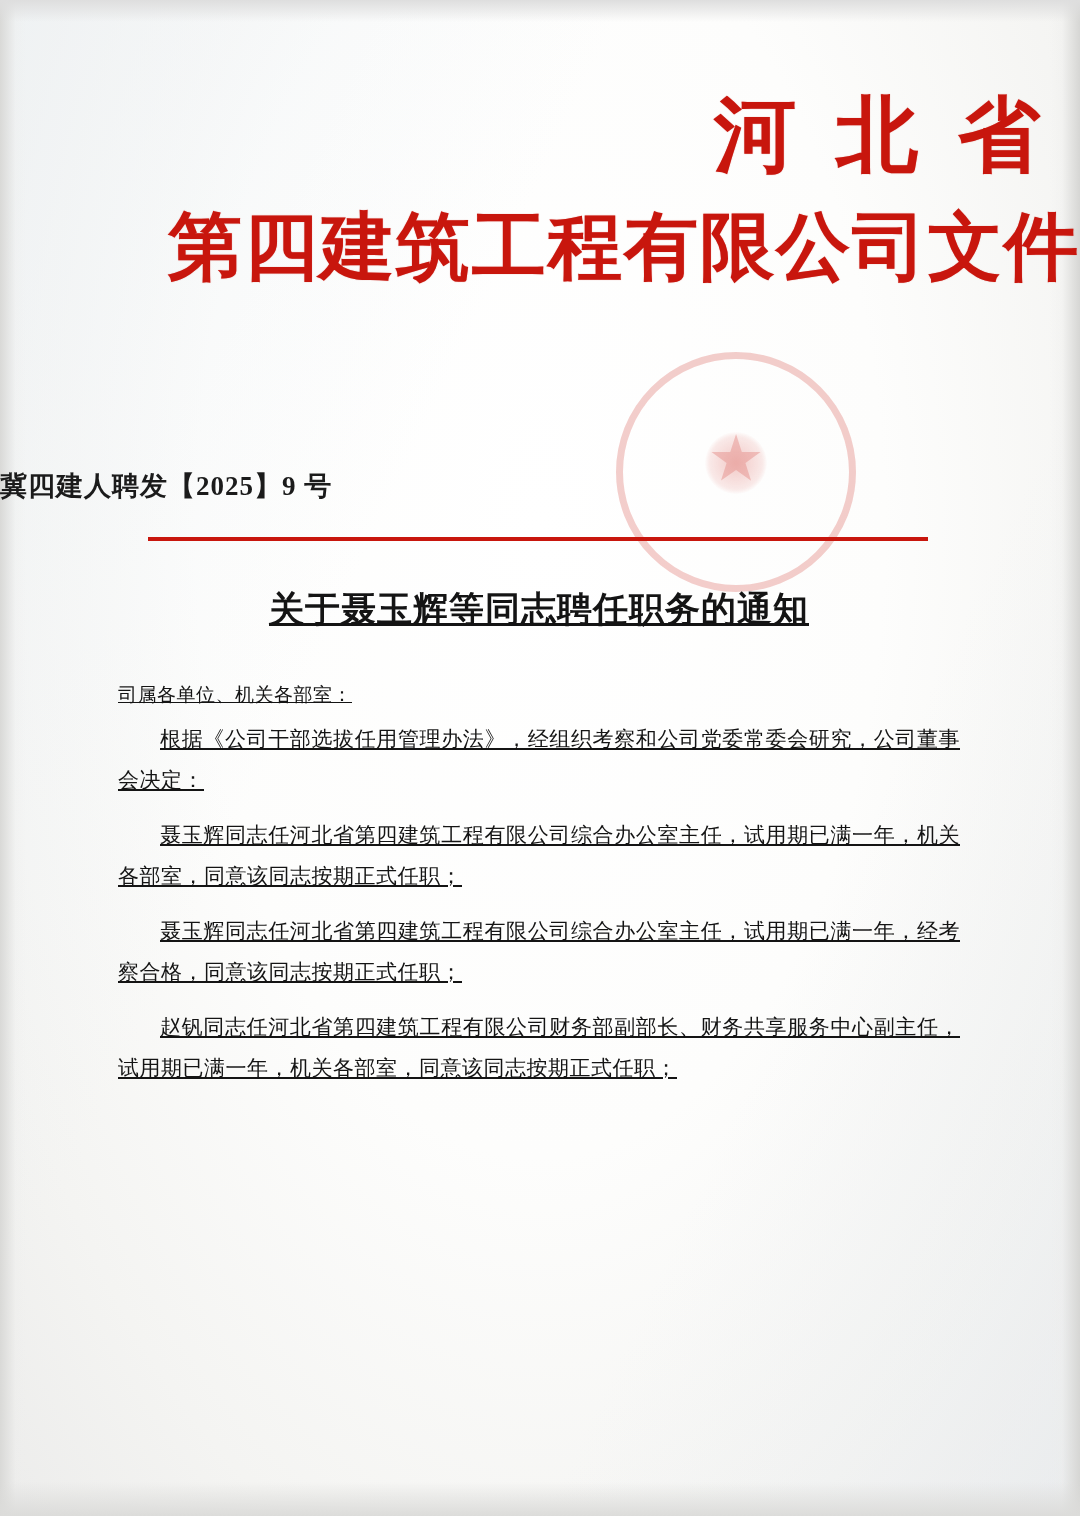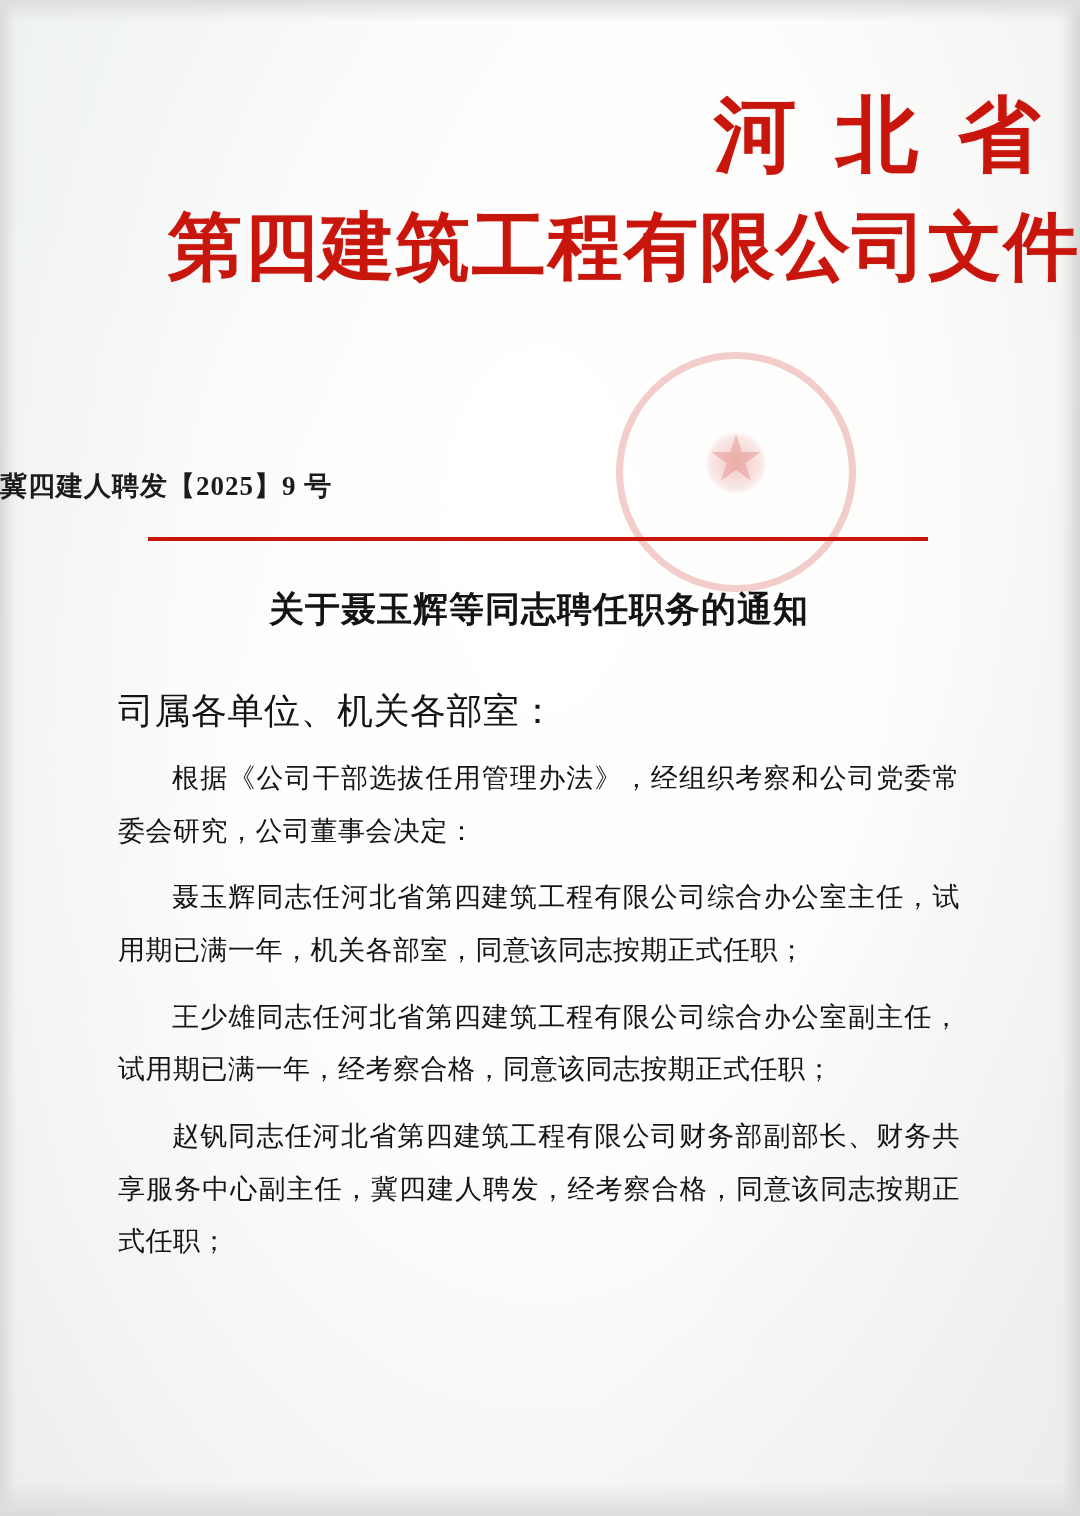--- a/index.html
+++ b/index.html
@@ -136,37 +136,38 @@
     background: #c8160d;
   }
 
   
   .doc-body {
     position: absolute;
     left: 118px;
     top: 585px;
     width: 842px;
     color: #141414;
+    text-decoration: underline;
   }
   .doc-title {
     text-align: center;
     font-size: 35px;
     font-weight: bold;
     letter-spacing: 1px;
     margin-bottom: 42px;
     line-height: 1.4;
   }
   .salutation {
-    font-size: 36px;
+    font-size: 19px;
     line-height: 1.95;
     letter-spacing: 0.5px;
     margin-bottom: 6px;
   }
   .para {
-    font-size: 27px;
+    font-size: 21px;
     line-height: 1.95;
     letter-spacing: 0.5px;
     text-indent: 2em;
     text-align: justify;
     margin: 0 0 14px 0;
   }
 </style>
 </head>
 <body>
 
@@ -189,17 +190,17 @@
 
   <div class="doc-number">冀四建人聘发【2025】9 号</div>
 
   <div class="red-rule"></div>
 
   <div class="doc-body">
     <div class="doc-title">关于聂玉辉等同志聘任职务的通知</div>
     <div class="salutation">司属各单位、机关各部室：</div>
     <p class="para">根据《公司干部选拔任用管理办法》，经组织考察和公司党委常委会研究，公司董事会决定：</p>
     <p class="para">聂玉辉同志任河北省第四建筑工程有限公司综合办公室主任，试用期已满一年，机关各部室，同意该同志按期正式任职；</p>
-    <p class="para">王少雄同志任河北省第四建筑工程有限公司综合办公室副主任，试用期已满一年，经考察合格，同意该同志按期正式任职；</p>
-    <p class="para">赵钒同志任河北省第四建筑工程有限公司财务部副部长、财务共享服务中心副主任，冀四建人聘发，经考察合格，同意该同志按期正式任职；</p>
+    <p class="para">聂玉辉同志任河北省第四建筑工程有限公司综合办公室主任，试用期已满一年，经考察合格，同意该同志按期正式任职；</p>
+    <p class="para">赵钒同志任河北省第四建筑工程有限公司财务部副部长、财务共享服务中心副主任，试用期已满一年，机关各部室，同意该同志按期正式任职；</p>
   </div>
 
 </div>
 
 </body></html>

